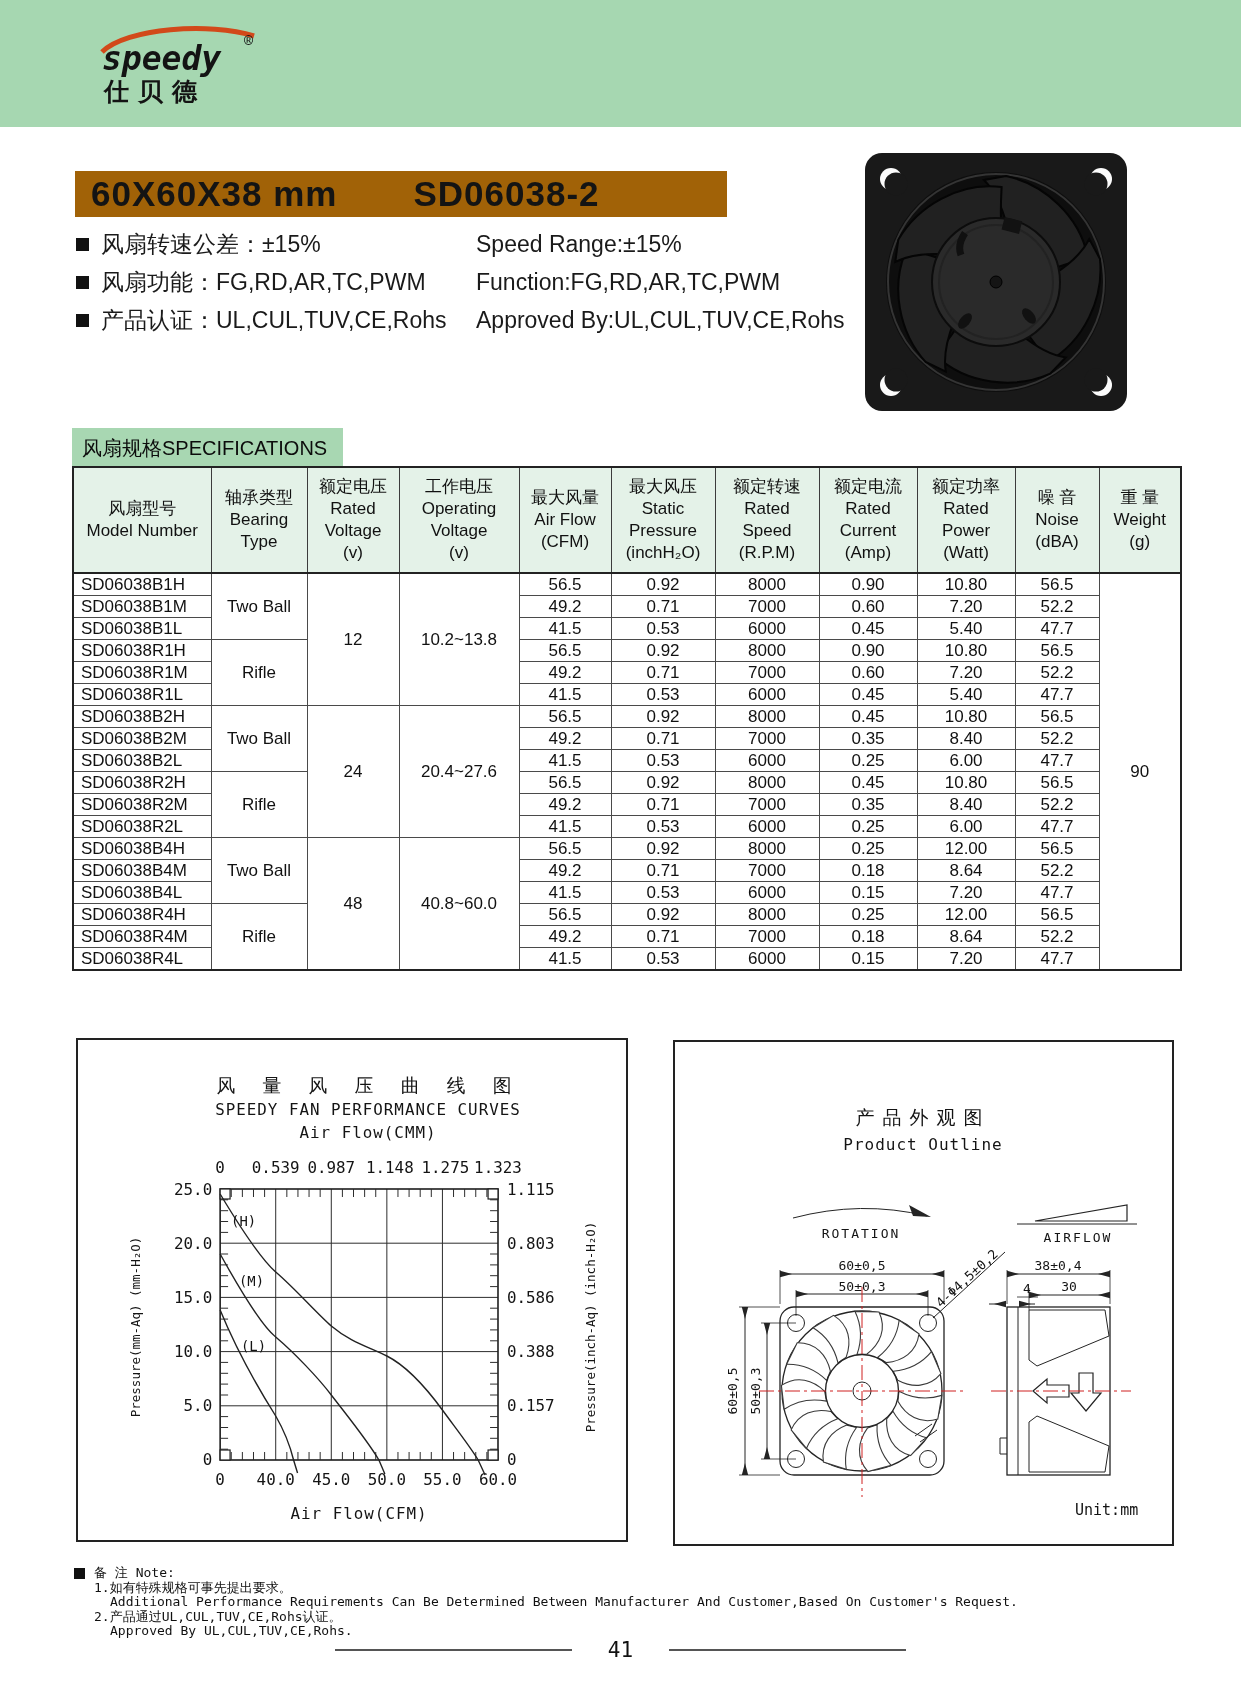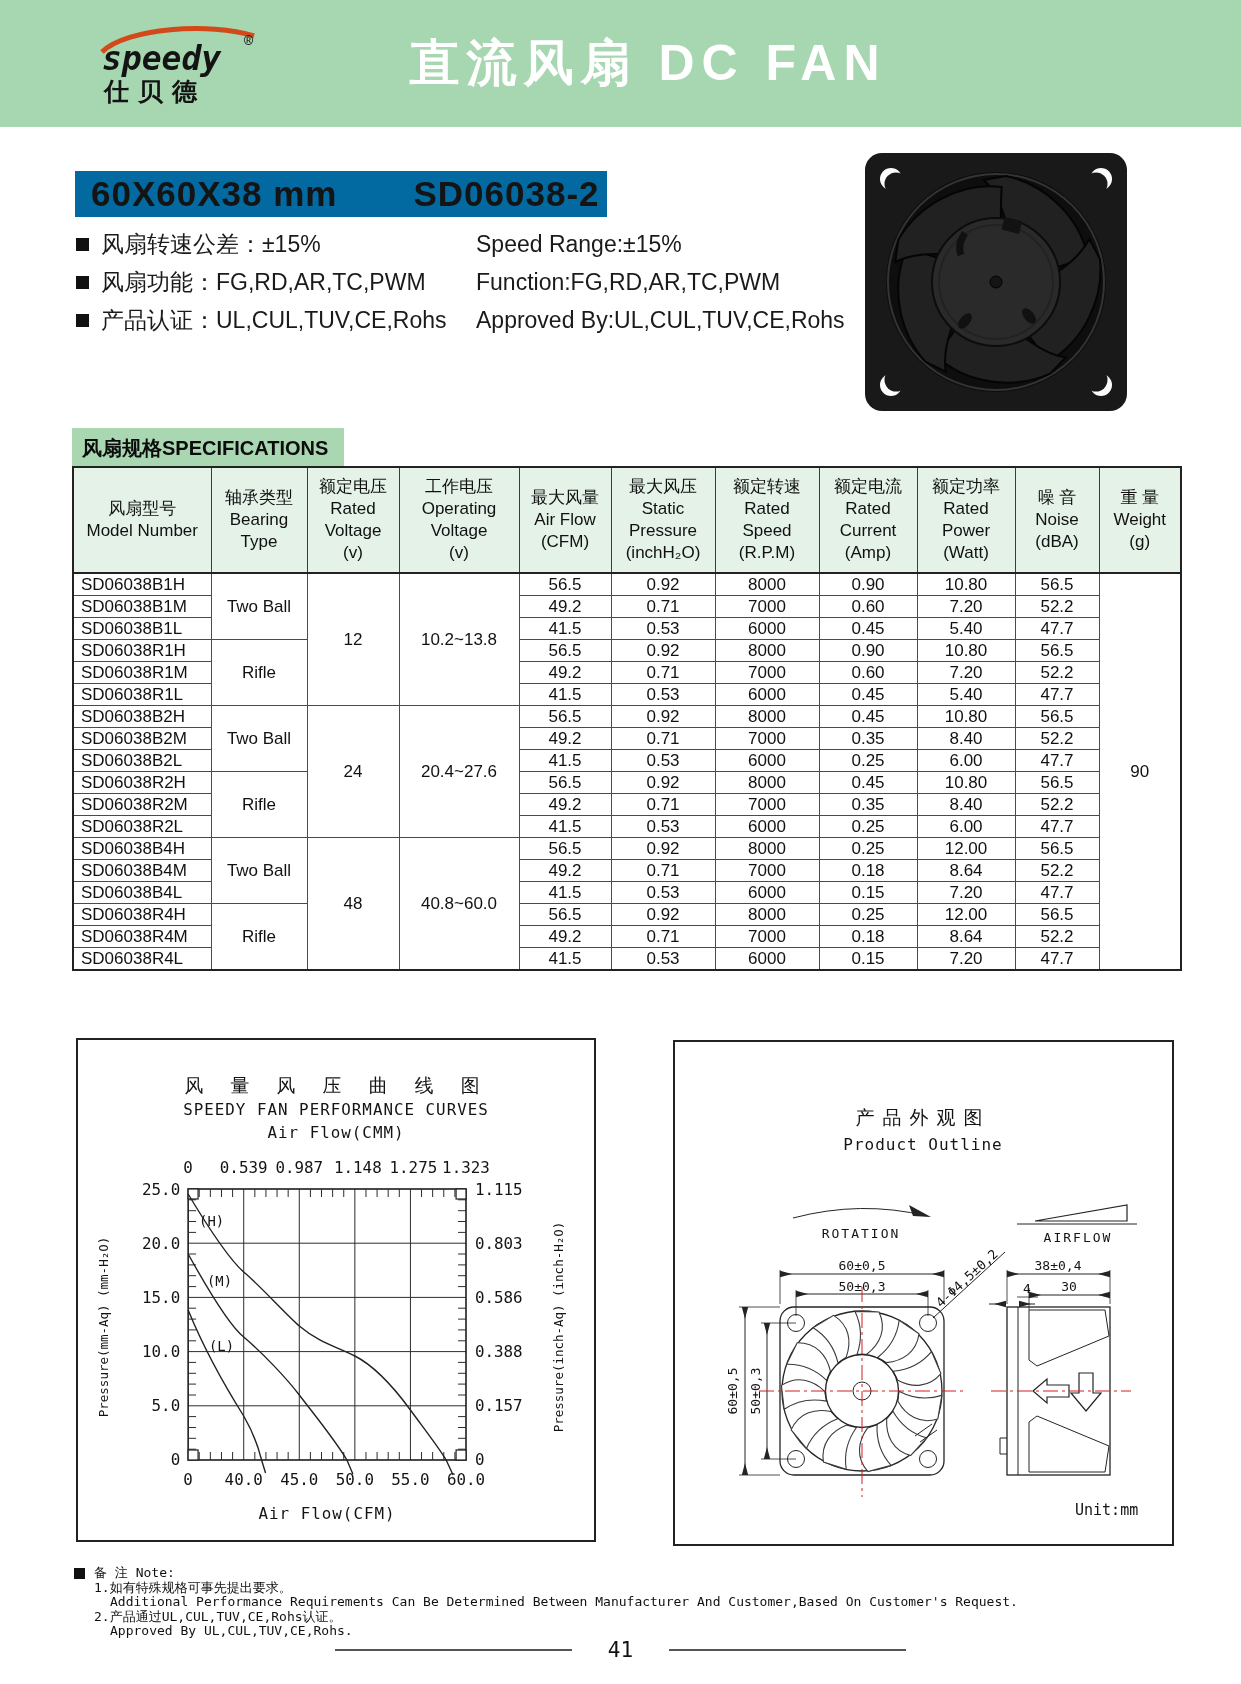--- a/index.html
+++ b/index.html
@@ -5,42 +5,42 @@
   html,body{margin:0;padding:0;background:#e8e8e8;}
   .page{position:relative;width:1241px;height:1684px;background:#fff;margin:0 auto;
         font-family:"Liberation Sans","DejaVu Sans",sans-serif;color:#111;overflow:hidden;}
   
   .topbar{position:absolute;left:0;top:0;width:1241px;height:127px;background:#a6d7b1;}
   .main-title{position:absolute;left:0;top:0;width:1241px;height:127px;display:flex;align-items:center;
         justify-content:center;padding-left:55px;box-sizing:border-box;
         font-size:50px;font-weight:bold;color:#ffffff;letter-spacing:7px;}
   .logo{position:absolute;left:92px;top:22px;}
   
-  .product-bar{position:absolute;left:75px;top:171px;width:532px;height:46px;background:#0369a1;
+  .product-bar{position:absolute;left:75px;top:171px;width:652px;height:46px;background:#a16207;
         display:flex;align-items:center;font-size:35px;font-weight:bold;color:#141414;}
   .product-size{margin-left:16px;letter-spacing:1px;}
   .product-model{margin-left:76px;letter-spacing:1px;}
   
   .features{position:absolute;left:76px;top:225px;width:800px;}
   .feat{display:flex;align-items:center;height:38px;font-size:23px;color:#1a1a1a;white-space:nowrap;}
   .bullet{width:13px;height:13px;background:#111;margin-right:12px;flex:none;}
   .feat-cn{width:375px;flex:none;}
   
   .fan-photo{position:absolute;left:853px;top:153px;}
   
   .spec-label{position:absolute;left:72px;top:428px;background:#a8d7b2;color:#0c0c0c;
-        font-size:20px;font-weight:bold;padding:7px 16px 7px 10px;}
+        font-size:20px;font-weight:normal;padding:7px 16px 7px 10px;}
   table.spec{position:absolute;left:72px;top:466px;border-collapse:collapse;background:#fff;
         border:2px solid #222;}
   table.spec th{background:#e4f2e8;font-weight:normal;font-size:17px;line-height:1.3;
         padding:8px 2px;border:1px solid #3c3c3c;border-bottom:2px solid #222;text-align:center;}
   table.spec td{border:1px solid #4a4a4a;font-size:17px;height:21px;text-align:center;padding:0 2px;}
   table.spec td.model{text-align:left;padding-left:7px;}
   
-  .chart-panel{position:absolute;left:76px;top:1038px;width:516px;height:500px;border:2px solid #222;}
+  .chart-panel{position:absolute;left:76px;top:1038px;width:516px;height:500px;border:2px solid #222;padding-left:32px;}
   .outline-panel{position:absolute;left:673px;top:1040px;width:497px;height:502px;border:2px solid #222;}
   .chart-panel svg,.outline-panel svg{display:block;width:100%;height:100%;}
   text{fill:#141414;}
   .mono,text{font-family:"DejaVu Sans Mono","Liberation Mono",monospace;}
   .ct1{font-size:19px;letter-spacing:8px;}
   .ct2{font-size:16px;letter-spacing:1px;}
   .tick{font-size:16px;}
   .axlab{font-size:12.5px;}
   .serlab{font-size:14px;}
   .grid{stroke:#2c2c2c;stroke-width:1;fill:none;}
@@ -67,21 +67,20 @@
         justify-content:center;gap:36px;}
   .fline{width:237px;height:2px;background:#555;}
   .pagenum{font-size:21px;font-family:"DejaVu Sans Mono",monospace;}
 </style>
 </head>
 <body>
 
 <div class="page">
 
   <div class="topbar"></div>
-  <div class="main-title">直流风扇 DC FAN</div>
   <div class="logo">
     <svg width="200" height="86" viewBox="0 0 200 86">
       <path d="M10,30 C34,6 118,0 162,14" stroke="#d2491a" stroke-width="5" fill="none"></path>
       <text x="10" y="48" font-size="33" font-weight="bold" font-style="italic" fill="#d2491a" font-family="Liberation Sans, sans-serif">speedy</text>
       <text x="152" y="24" font-size="15" fill="#d2491a">®</text>
       <text x="12" y="78" font-size="25" font-weight="bold" letter-spacing="9" fill="#d2491a" font-family="Liberation Sans, sans-serif">仕贝德</text>
     </svg>
   </div>
 
   <div class="product-bar">

